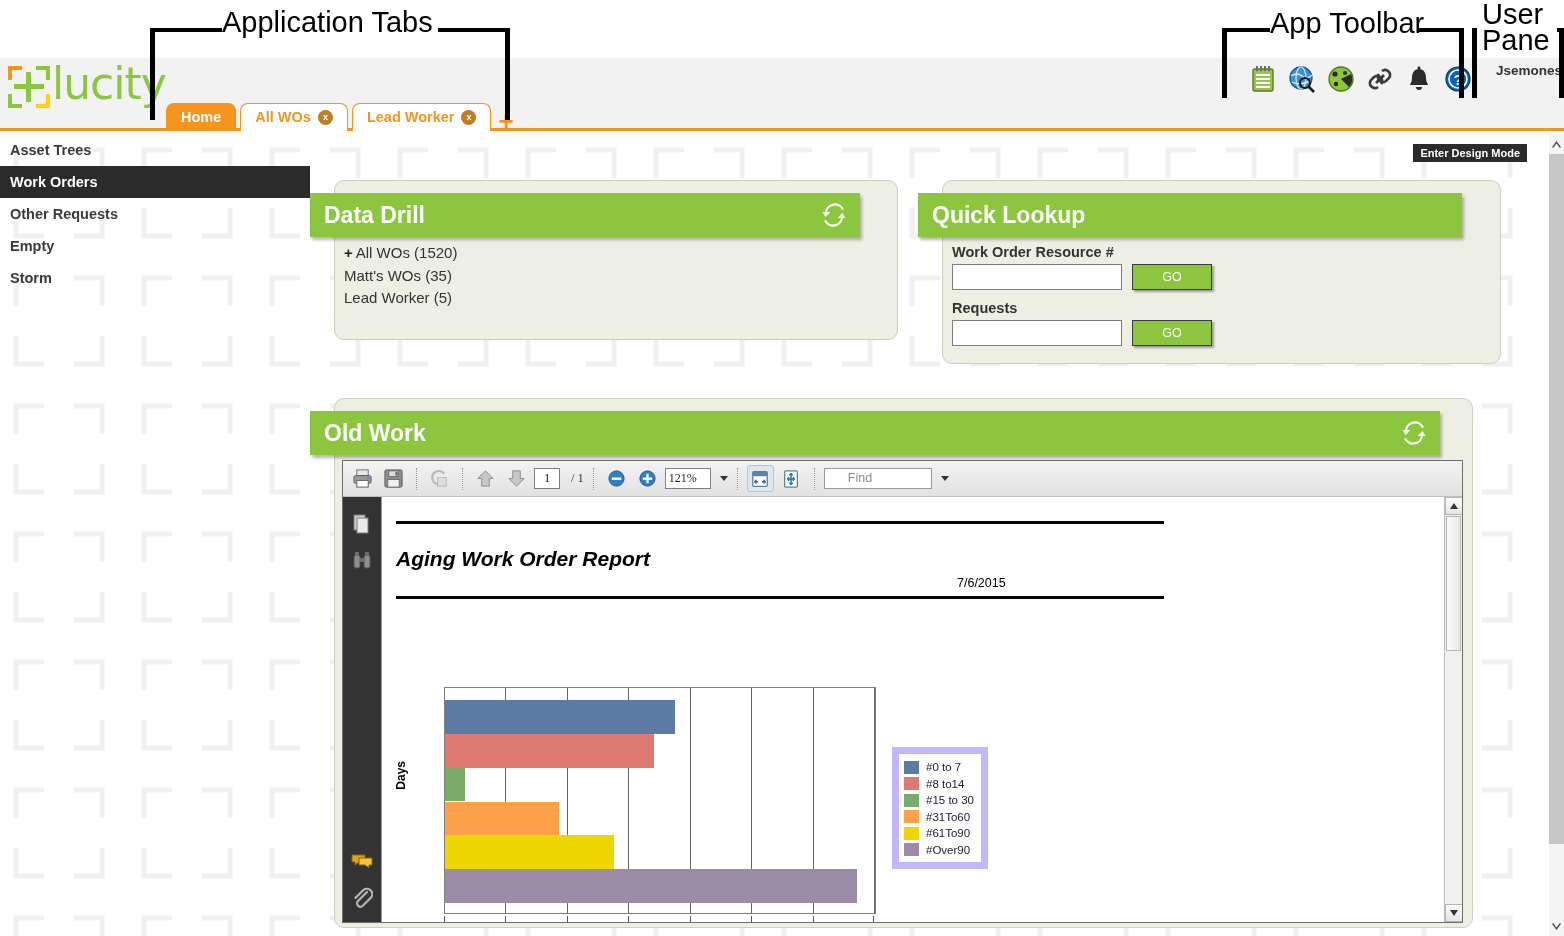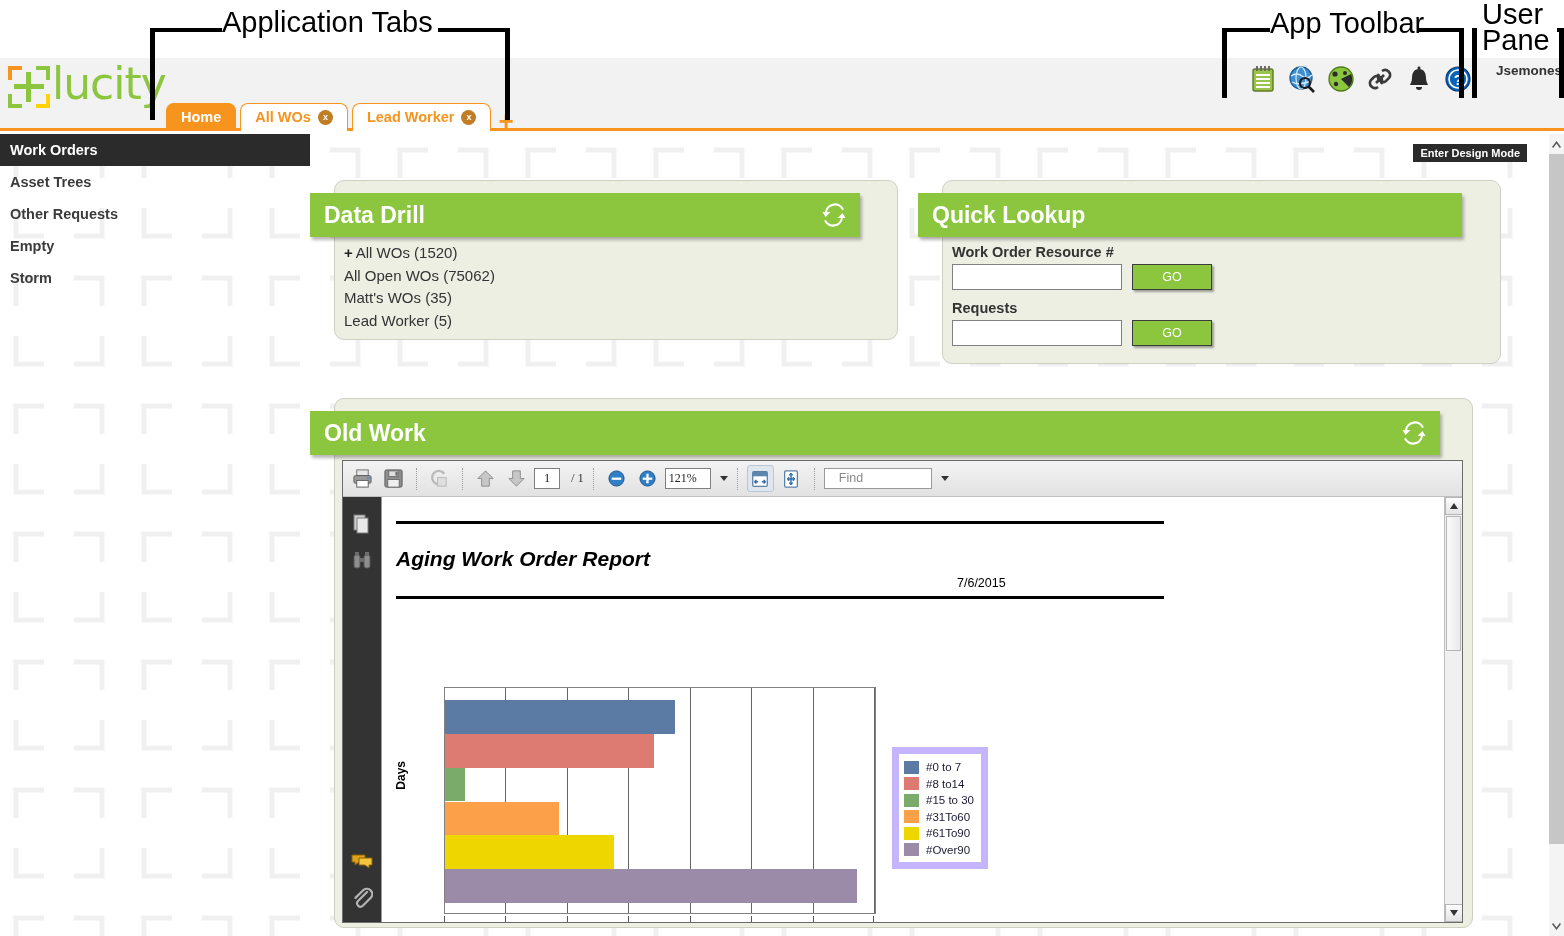--- a/index.html
+++ b/index.html
@@ -139,21 +139,21 @@
   }
   .rv-page-total { font-size:12.5px; color:#333; margin-left:7px; font-family:"Liberation Serif", serif; }
   .rv-zoom {
     width:46px; height:21px; border:1px solid #7f7f7f; background:#fff;
     font-size:12px; text-align:left; padding-left:3px; line-height:19px;
     font-family:"Liberation Serif", serif; color:#222;
   }
   .rv-caret { width:0;height:0;border-left:4px solid transparent;border-right:4px solid transparent;border-top:5px solid #333;margin-left:5px;cursor:pointer; }
   .rv-find {
     width:108px; height:21px; border:1px solid #9a9a9a; background:#fff;
-    font-size:12.5px; color:#8a8a8a; padding-left:14px; line-height:19px;
+    font-size:12.5px; color:#8a8a8a; padding-left:23px; line-height:19px;
     font-family:"Liberation Sans", sans-serif;
   }
   .rv-side {
     position:absolute; left:0; top:36px; bottom:0; width:38px;
     background:#333333;
     display:flex; flex-direction:column; align-items:center;
   }
   .rv-side-icon { margin-top:12px; width:22px; height:22px; cursor:pointer; }
   .rv-page-area {
     position:absolute; left:38px; top:36px; right:18px; bottom:0;
@@ -324,42 +324,39 @@
           </g>
         </pattern>
       </defs>
       <rect width="1549" height="802" fill="url(#lucitywm)"></rect>
     </svg>
 
     <div class="design-mode-btn">Enter Design Mode</div>
   </div>
 
   <div class="leftnav">
+    <div class="nav-item">Asset Trees</div>
     <div class="nav-item active">Work Orders</div>
-    <div class="nav-item">Asset Trees</div>
     <div class="nav-item">Other Requests</div>
     <div class="nav-item">Empty</div>
     <div class="nav-item">Storm</div>
   </div>
 
   <div class="widget" style="left:310px; top:180px; width:588px; height:160px;">
     <div class="widget-body"></div>
     <div class="widget-title" style="width:550px;">
       <span>Data Drill</span>
       <svg class="refresh-icon" viewBox="0 0 24 24">
         <path d="M20 7 A8 8 0 0 0 5 9 L8.5 9 L3.5 14 L0.5 9 L3 9 A10 10 0 0 1 22 6.2 Z" fill="#fff"></path>
         <path d="M4 17 A8 8 0 0 0 19 15 L15.5 15 L20.5 10 L23.5 15 L21 15 A10 10 0 0 1 2 17.8 Z" fill="#fff"></path>
       </svg>
     </div>
     <div class="widget-content">
       <div class="dd-row">
         <span class="dd-plus">+</span><span>All WOs (1520)</span>
-      </div>
-      <div class="dd-row">
-        <span>All Open WOs (75062)</span>
       </div>
       <div class="dd-row">
         <span>Matt's WOs (35)</span>
       </div>
       <div class="dd-row">
         <span>Lead Worker (5)</span>
       </div>
     </div>
   </div>
 

